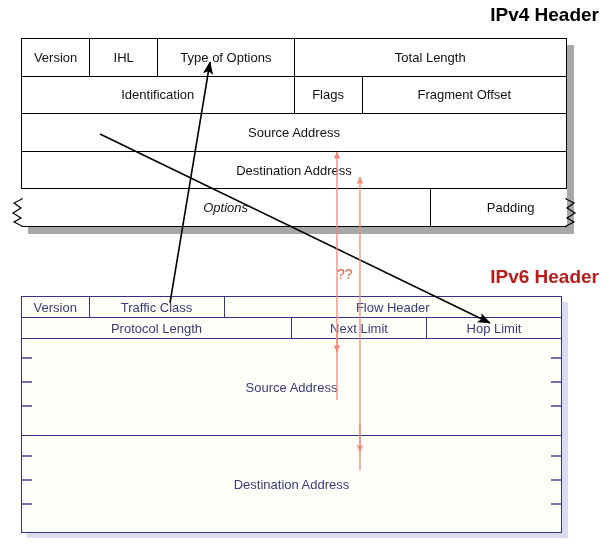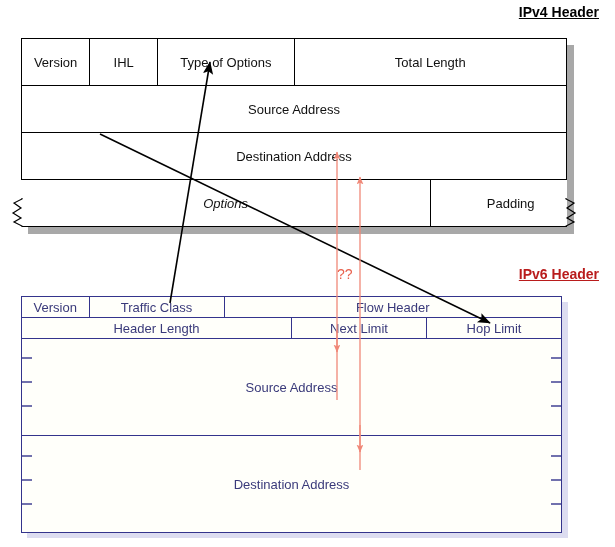--- a/index.html
+++ b/index.html
@@ -16,24 +16,23 @@
     width: 615px;
     height: 547px;
     background: #ffffff;
     overflow: hidden;
   }
 
   
   .title {
     position: absolute;
     font-weight: bold;
-    font-size: 14px;
+    font-size: 19px;
     letter-spacing: 0px;
     white-space: nowrap;
-    text-decoration: underline;
   }
   #ipv4-title {
     right: 16px;
     top: 4px;
     color: #000000;
   }
   #ipv6-title {
     right: 16px;
     top: 266px;
     color: #b91c1c;
@@ -165,20 +164,25 @@
 
     <table id="ipv4-table">
       <tbody>
           <tr>
         <td colspan="1">Version</td>
         <td colspan="1">IHL</td>
         <td colspan="2">Type of Options</td>
         <td colspan="4">Total Length</td>
       </tr>
       <tr>
+        <td colspan="4">Identification</td>
+        <td colspan="1">Flags</td>
+        <td colspan="3">Fragment Offset</td>
+      </tr>
+      <tr>
         <td colspan="8">Source Address</td>
       </tr>
       <tr>
         <td colspan="8">Destination Address</td>
       </tr>
       <tr class="ragged">
         <td colspan="6" class="edge-left">Options</td>
         <td colspan="2" class="edge-right">Padding</td>
       </tr>
     </tbody>
@@ -196,21 +200,21 @@
     <div id="ipv6-shadow"></div>
 
     <table id="ipv6-table">
       <tbody>
           <tr>
         <td colspan="1">Version</td>
         <td colspan="2">Traffic Class</td>
         <td colspan="5">Flow Header</td>
       </tr>
       <tr>
-        <td colspan="4">Header Length</td>
+        <td colspan="4">Protocol Length</td>
         <td colspan="2">Next Limit</td>
         <td colspan="2">Hop Limit</td>
       </tr>
       <tr>
         <td colspan="8" class="addr-cell">Source Address</td>
       </tr>
       <tr>
         <td colspan="8" class="addr-cell">Destination Address</td>
       </tr>
     </tbody>

